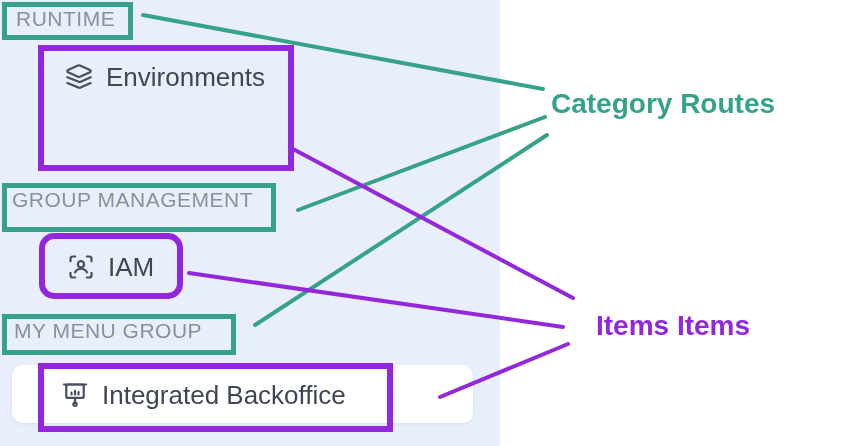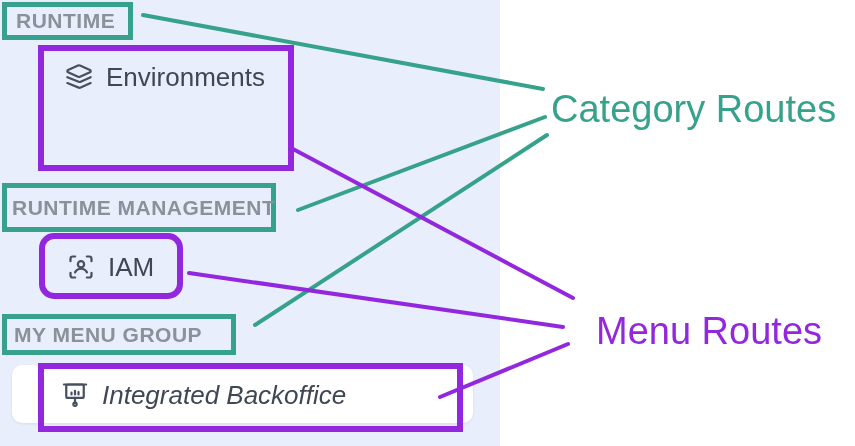--- a/index.html
+++ b/index.html
@@ -20,21 +20,21 @@
     font-family:"Liberation Sans", sans-serif;
   }
   .sidebar{
     position:absolute;left:0;top:0;width:500px;height:446px;
     background:var(--sidebar-bg);
   }
   
   .cat-box{
     position:absolute;
     border:5px solid var(--category-accent);
-    display:flex;align-items:center;font-weight:bold;
+    display:flex;align-items:flex-start;
   }
   .cat-label{
     color:var(--category-text);
     font-size:21px;
     letter-spacing:0.5px;
     white-space:nowrap;
   }
   .menu-box{
     position:absolute;
     border:6px solid var(--menu-accent);
@@ -59,21 +59,21 @@
     position:absolute;left:12px;top:365px;width:461px;height:58px;
     background:#ffffff;border-radius:10px;
     box-shadow:0 1px 3px rgba(16,24,40,0.08);
   }
   
   .lines-svg{position:absolute;left:0;top:0;width:855px;height:446px;pointer-events:none;}
   .line-teal{stroke:var(--category-accent);stroke-width:4;stroke-linecap:round;}
   .line-purple{stroke:var(--menu-accent);stroke-width:4;stroke-linecap:round;}
   .annot-label{
     position:absolute;
-    font-size:38px;font-weight:normal;line-height:1;
+    font-size:28px;font-weight:bold;line-height:1;
     white-space:nowrap;
   }
   .annot-label.teal{color:var(--category-accent);left:551px;top:90px;}
   .annot-label.purple{color:var(--menu-accent);left:596px;top:312px;}
 </style>
 </head>
 <body>
 
 <div class="stage">
 
@@ -90,21 +90,21 @@
             <path d="M12.83 2.18a2 2 0 0 0-1.66 0L2.6 6.08a1 1 0 0 0 0 1.83l8.58 3.91a2 2 0 0 0 1.66 0l8.58-3.9a1 1 0 0 0 0-1.83Z"></path>
             <path d="m22 12.18-8.58 3.91a2 2 0 0 1-1.66 0L2 12.18"></path>
             <path d="m22 17.18-8.58 3.91a2 2 0 0 1-1.66 0L2 17.18"></path>
           </svg>
         </span>
         <span class="mi-label">Environments</span>
       </div>
     </div>
 
     <div class="cat-box" style="left:2px;top:183px;width:274px;height:49px;padding-left:5px;">
-      <span class="cat-label">RUNTIME MANAGEMENT</span>
+      <span class="cat-label">GROUP MANAGEMENT</span>
     </div>
 
     <div class="menu-box" style="left:3px;top:233px;width:144px;height:66px;border-radius:15px;">
       <div class="menu-item" style="left:22px;top:13px;">
         <span class="icon">
           <svg viewBox="0 0 24 24">
             <path d="M3 7V5a2 2 0 0 1 2-2h2"></path>
             <path d="M17 3h2a2 2 0 0 1 2 2v2"></path>
             <path d="M21 17v2a2 2 0 0 1-2 2h-2"></path>
             <path d="M7 21H5a2 2 0 0 1-2-2v-2"></path>
@@ -115,21 +115,21 @@
         <span class="mi-label">IAM</span>
       </div>
     </div>
 
     <div class="cat-box" style="left:2px;top:314px;width:234px;height:41px;padding-left:7px;">
       <span class="cat-label">MY MENU GROUP</span>
     </div>
 
     <div class="active-card"></div>
 
-    <div class="menu-box" style="left:2px;top:363px;width:425px;height:69px;font-style:italic;">
+    <div class="menu-box" style="left:2px;top:363px;width:355px;height:69px;">
       <div class="menu-item" style="left:17px;top:11px;">
         <span class="icon">
           <svg viewBox="0 0 24 24">
             <line x1="2.5" y1="3" x2="21.5" y2="3"></line>
             <rect x="4.5" y="3" width="15" height="11.5" rx="1.5"></rect>
             <line x1="9" y1="11.5" x2="9" y2="10"></line>
             <line x1="12" y1="11.5" x2="12" y2="8.5"></line>
             <line x1="15" y1="11.5" x2="15" y2="9.5"></line>
             <line x1="12" y1="14.5" x2="12" y2="18.5"></line>
             <circle cx="12" cy="20" r="1.4"></circle>
@@ -144,15 +144,15 @@
   <svg class="lines-svg" viewBox="0 0 855 446">
     <line class="line-teal" x1="143" y1="15" x2="543" y2="89"></line>
     <line class="line-teal" x1="298" y1="210" x2="545" y2="117"></line>
     <line class="line-teal" x1="255" y1="325" x2="547" y2="135"></line>
     <line class="line-purple" x1="293" y1="149" x2="573" y2="298"></line>
     <line class="line-purple" x1="189" y1="273" x2="563" y2="327"></line>
     <line class="line-purple" x1="440" y1="397" x2="568" y2="344"></line>
   </svg>
 
   <div class="annot-label teal">Category Routes</div>
-  <div class="annot-label purple">Menu Routes</div>
+  <div class="annot-label purple">Items Items</div>
 
 </div>
 
 </body></html>

